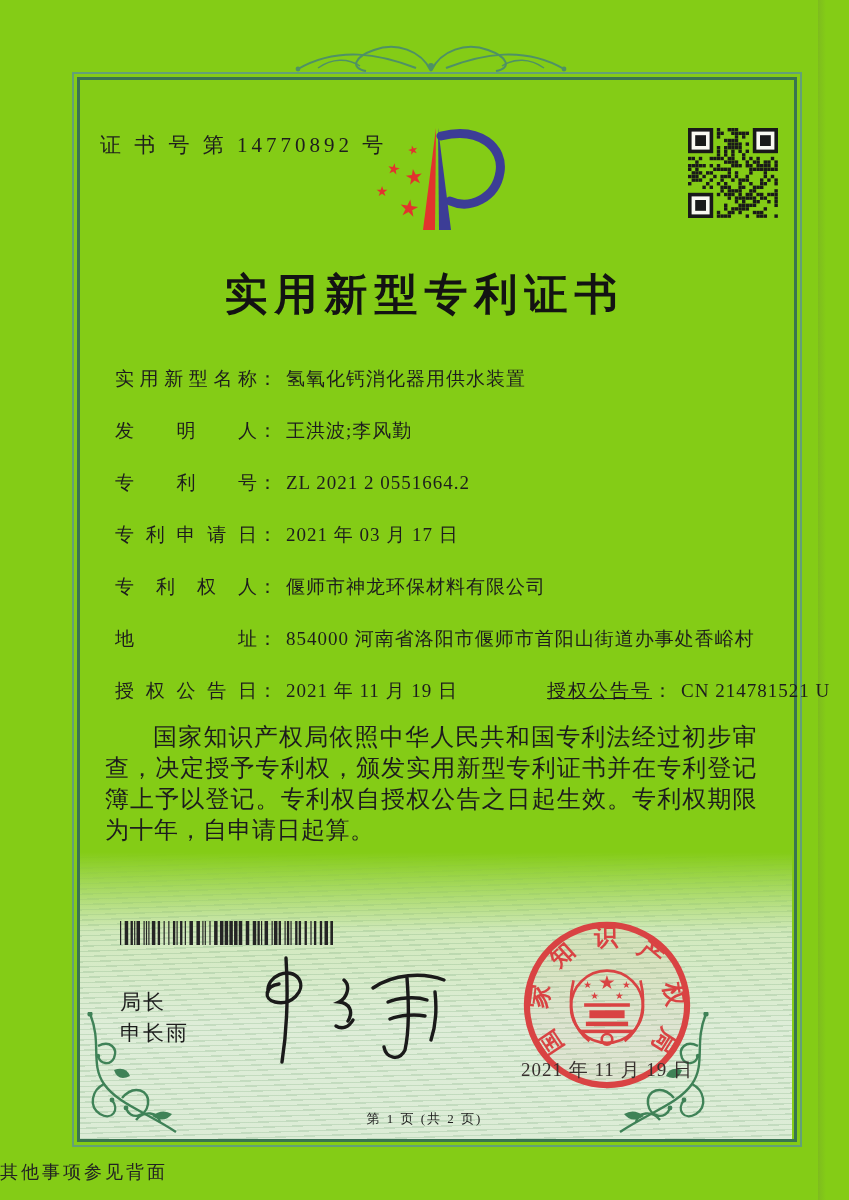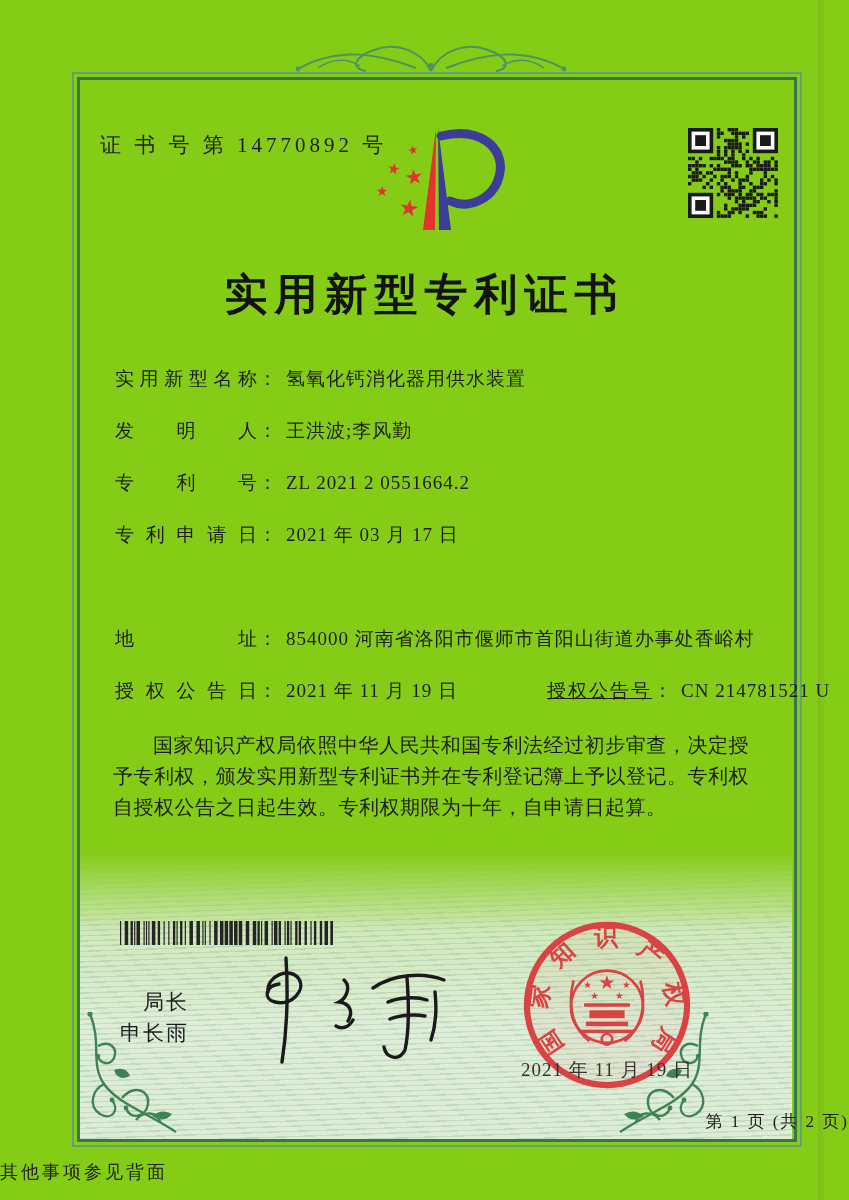--- a/index.html
+++ b/index.html
@@ -27,29 +27,29 @@
   .qr{position:absolute;left:688px;top:128px;z-index:2;}
   .title{position:absolute;left:0;width:100%;top:258px;text-align:center;
         font-size:43px;font-weight:700;letter-spacing:7px;color:#131313;z-index:2;margin-top:8px;}
   .row{position:absolute;left:115px;z-index:2;white-space:nowrap;font-size:19px;line-height:26px;}
   .flabel{display:inline-block;width:142px;text-align:justify;text-align-last:justify;vertical-align:baseline;}
   .colon{margin-left:1px;}
   .fval{margin-left:9px;letter-spacing:1px;}
   .grant2{position:absolute;left:432px;top:0;}
   .grant2 .glabel{letter-spacing:2px;text-decoration:underline;}
   .paras{position:absolute;left:97px;top:714px;width:668px;z-index:2;}
-  .paras p{margin:16px;font-size:20px;line-height:31px;text-indent:2em;text-align:justify;letter-spacing:.5px;}
+  .paras p{margin:8px;font-size:24px;line-height:31px;text-indent:2em;text-align:justify;letter-spacing:.5px;}
   .barcode{position:absolute;left:120px;top:921px;z-index:2;}
-  .officer{position:absolute;left:120px;top:988px;z-index:2;font-size:21px;letter-spacing:2px;text-align:right;}
+  .officer{position:absolute;left:120px;top:988px;z-index:2;font-size:21px;letter-spacing:2px;}
   .officer .oname{margin-top:3px;}
   .signature{position:absolute;left:238px;top:950px;z-index:3;}
   .seal{position:absolute;left:519px;top:917px;z-index:3;}
   .seal-date{position:absolute;left:505px;top:1057px;width:204px;text-align:center;
         font-size:19px;letter-spacing:1px;color:#37302e;z-index:4;}
-  .page-num{position:absolute;left:0;width:100%;top:1110px;text-align:right;font-size:17px;letter-spacing:2px;z-index:2;}
+  .page-num{position:absolute;left:0;width:100%;top:1110px;text-align:center;font-size:13px;letter-spacing:2px;z-index:2;}
   .back-note{position:absolute;left:0;width:100%;top:1160px;text-align:left;font-size:18px;letter-spacing:3px;z-index:2;color:#222;}
 </style>
 </head>
 <body>
 
 <div class="page">
 
   <div class="band">
       <div class="band-lines"></div>
     </div>
@@ -354,20 +354,23 @@
   </div>
   <div class="row" style="top:418px">
     <span class="flabel">发明人</span><span class="colon">：</span><span class="fval">王洪波;李风勤</span>
   </div>
   <div class="row" style="top:470px">
     <span class="flabel">专利号</span><span class="colon">：</span><span class="fval">ZL 2021 2 0551664.2</span>
   </div>
   <div class="row" style="top:522px">
     <span class="flabel">专利申请日</span><span class="colon">：</span><span class="fval">2021 年 03 月 17 日</span>
   </div>
+  <div class="row" style="top:574px">
+    <span class="flabel">专利权人</span><span class="colon">：</span><span class="fval">偃师市神龙环保材料有限公司</span>
+  </div>
   <div class="row" style="top:626px">
     <span class="flabel">地址</span><span class="colon">：</span><span class="fval">854000 河南省洛阳市偃师市首阳山街道办事处香峪村</span>
   </div>
   <div class="row" style="top:678px;width:660px">
     <span class="flabel">授权公告日</span><span class="colon">：</span><span class="fval">2021 年 11 月 19 日</span>
     <span class="grant2">
       <span class="glabel">授权公告号</span><span class="colon">：</span><span class="fval">CN 214781521 U</span>
     </span>
   </div>
 

